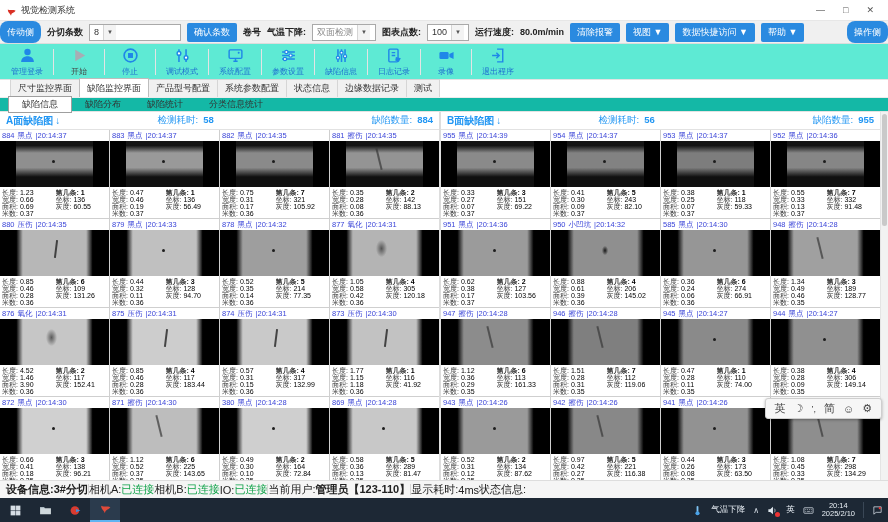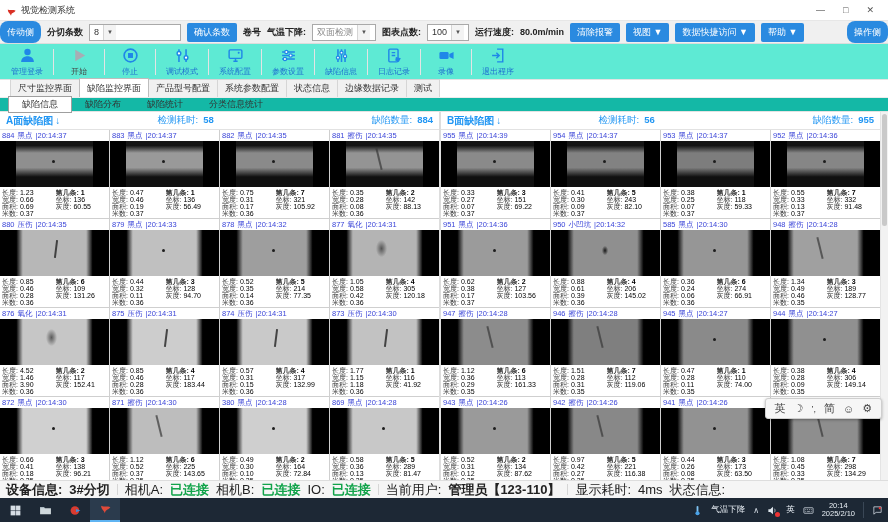--- a/index.html
+++ b/index.html
@@ -57,22 +57,22 @@
   .mark.blob{width:6px;height:9px;background:radial-gradient(ellipse,#161616,rgba(0,0,0,0) 75%);left:47%;top:34%}
   .cmeta{flex:1;display:flex;font-size:7px;color:#222;padding:2px 2px 0 2px;gap:2px;line-height:7px}
   .mcol{flex:1;min-width:0}
   .mrow{display:flex;gap:2px;white-space:nowrap;overflow:hidden}
   .mrow.strip{font-weight:bold}
   .ml{color:#333}
   .mv{color:#000}
   .scrollbar{width:8px;background:#f2f2f2;position:relative;border-left:1px solid #e4e4e4}
   .thumb{position:absolute;top:2px;left:1px;width:5px;height:112px;background:#c9c9c9;border-radius:3px}
   
-  .statusbar{height:18px;background:#f5f5f5;border-top:1px solid #ddd;display:flex;align-items:center;font-size:13px;color:#222;padding:0 6px;gap:7px;white-space:nowrap}
-  .sgreen{color:#11a34a;font-weight:bold}
+  .statusbar{height:18px;background:#f5f5f5;border-top:1px solid #ddd;display:flex;align-items:center;font-size:11px;color:#222;padding:0 6px;white-space:nowrap}
+  .sgreen{color:#11a34a;font-weight:normal}
   .sbold{font-weight:bold}
   .ssep{width:1px;height:11px;background:#d6d6d6}
   
   .taskbar{height:24px;background:#1d2835;display:flex;align-items:stretch;color:#e8eef4}
   .titem{width:30px;display:flex;align-items:center;justify-content:center}
   .titem svg{width:13px;height:13px}
   .titem.active{background:#2b3b4d;box-shadow:inset 0 -2px 0 #5fb4f2}
   .tray{margin-left:auto;display:flex;align-items:center;gap:8px;padding-right:5px;font-size:8.5px}
   .tray svg{width:11px;height:11px;display:block}
   .tchev{font-size:8px;color:#d6dee6}

